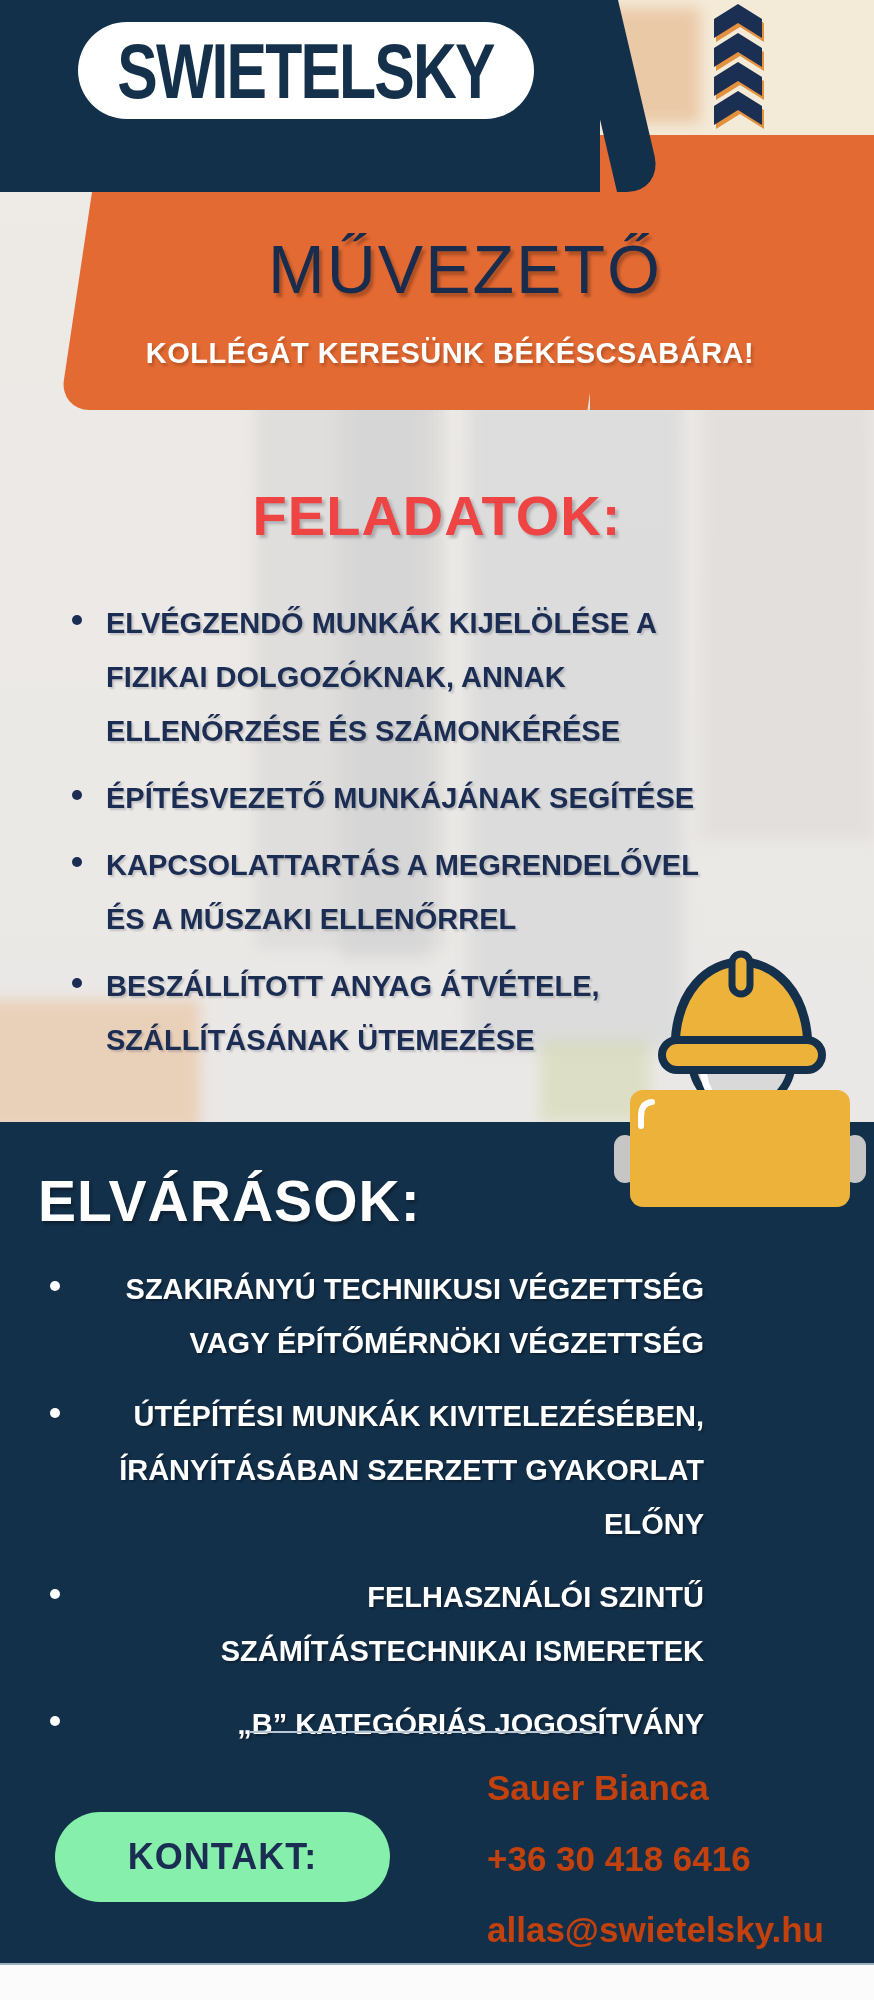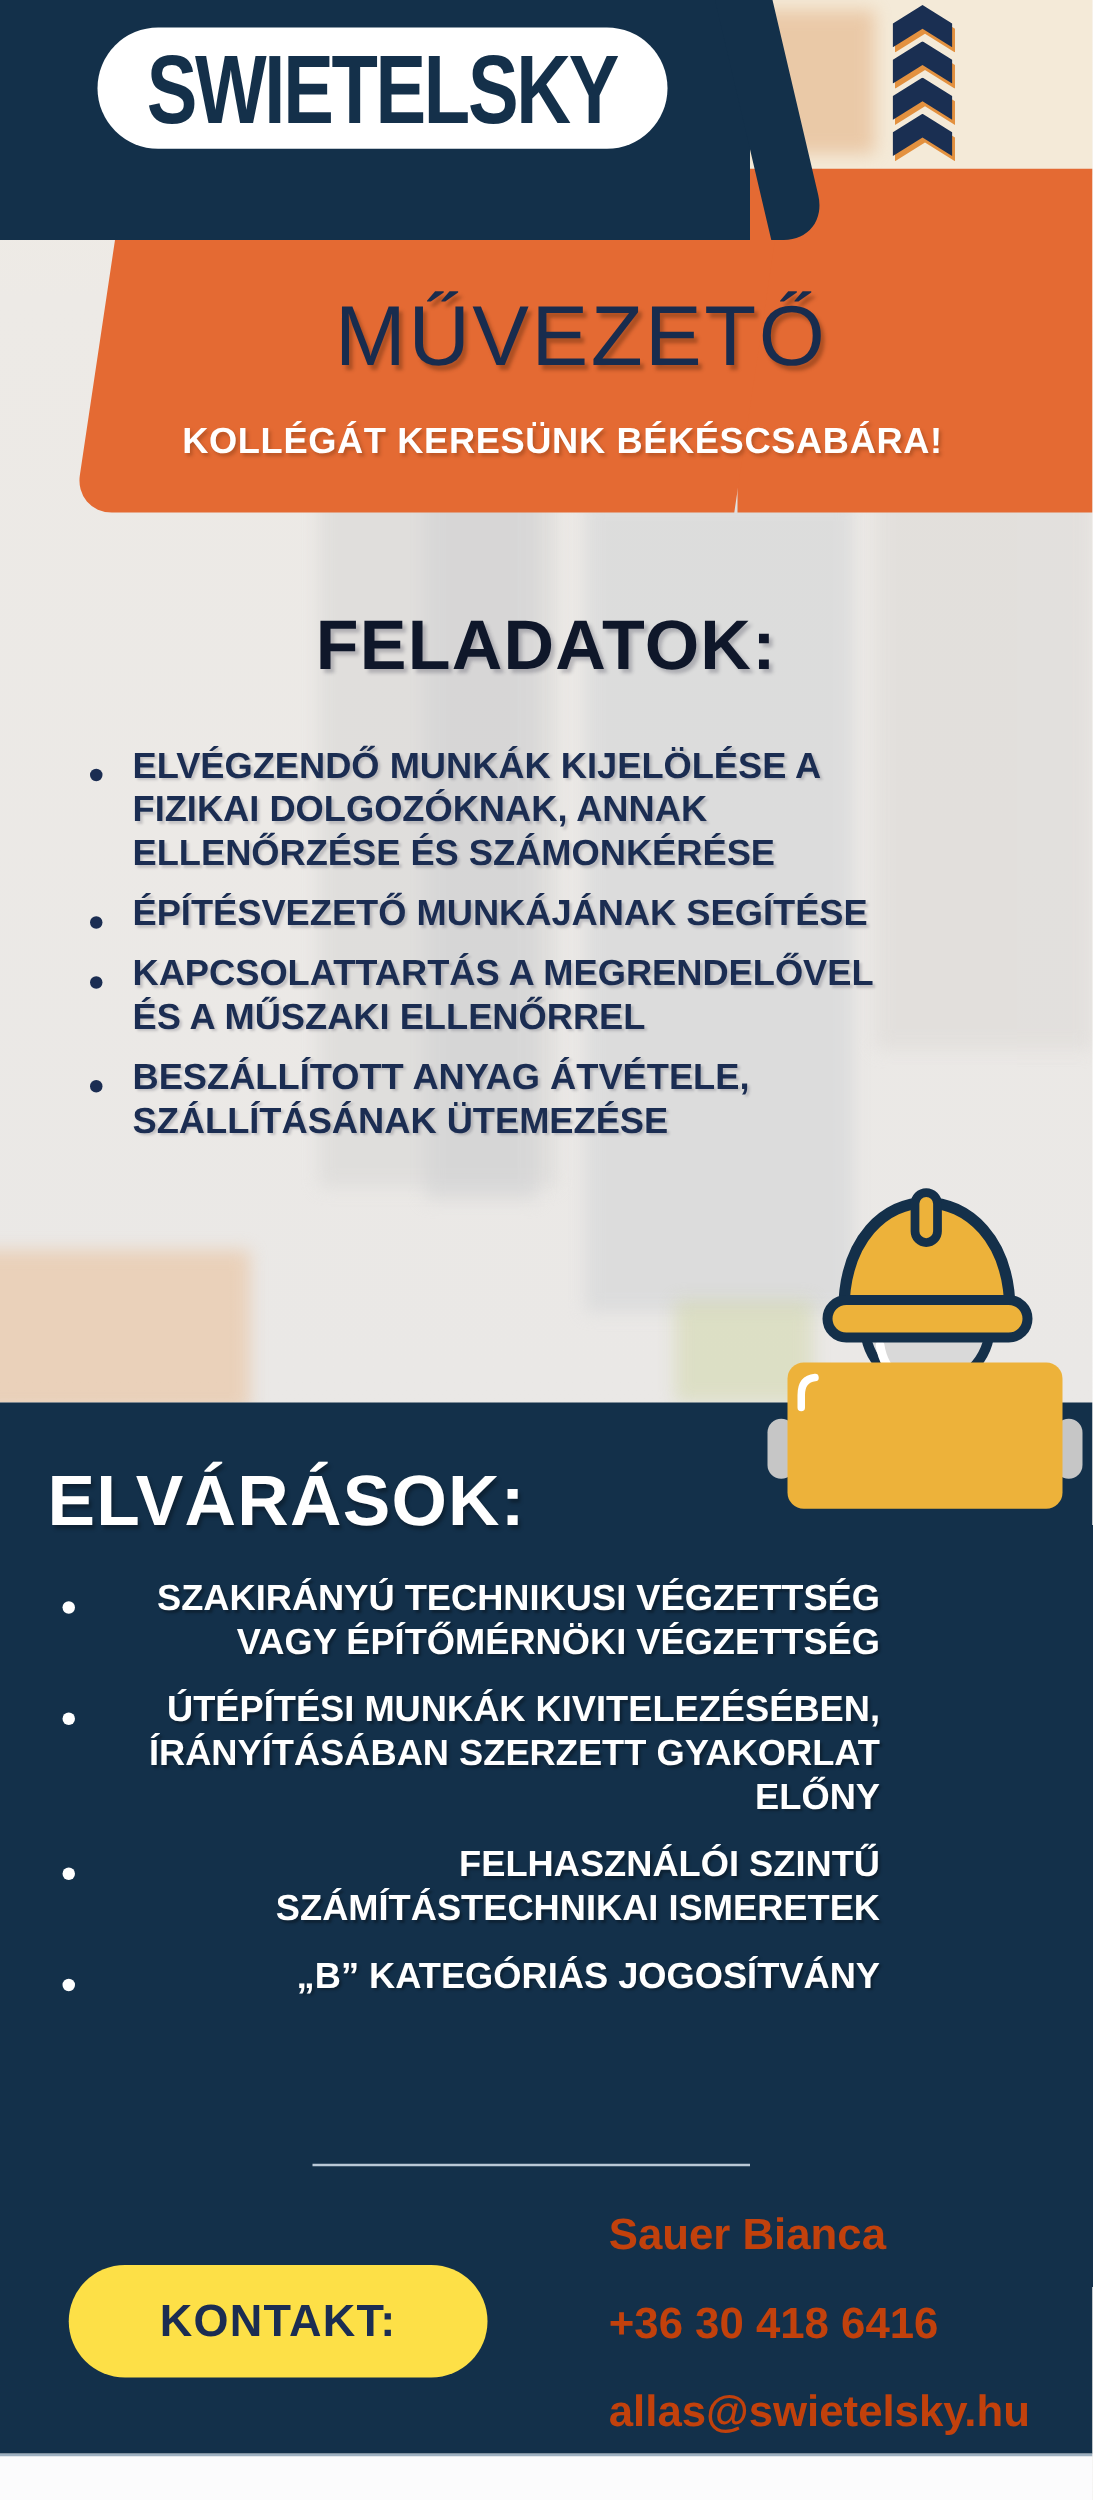--- a/index.html
+++ b/index.html
@@ -40,39 +40,39 @@
   .chev.main{background:#1a2f52;}
   
   .hero-title{position:absolute;left:70px;top:230px;width:790px;text-align:center;z-index:5;
     font-weight:normal;font-size:68px;color:#182c4e;letter-spacing:2px;
     text-shadow:3px 4px 3px rgba(70,30,5,.35);}
   .hero-sub{position:absolute;left:40px;top:337px;width:820px;text-align:center;z-index:5;
     font-weight:bold;font-size:29px;color:#ffffff;letter-spacing:.5px;
     text-shadow:2px 3px 3px rgba(70,30,5,.28);}
   
   .tasks-heading{position:absolute;left:0;top:483px;width:874px;text-align:center;z-index:5;
-    font-weight:bold;font-size:56px;color:#0f172a;letter-spacing:1px;
+    font-weight:bold;font-size:56px;color:#ef4444;letter-spacing:1px;
     text-shadow:3px 3px 3px rgba(40,40,60,.25);}
   .list{position:absolute;z-index:5;margin:0;padding:0;list-style:none;}
   .tasks-list{left:70px;top:596px;width:640px;}
-  .list li{position:relative;padding-left:36px;font-weight:bold;font-size:29px;line-height:35px;
+  .list li{position:relative;padding-left:36px;font-weight:bold;font-size:29px;line-height:54px;
     margin-bottom:13px;}
   .tasks-list li{color:#1b2d52;width:600px;text-shadow:2px 2px 2px rgba(40,40,60,.2);}
   .list li::before{content:"";position:absolute;left:2px;top:19px;width:10px;height:10px;border-radius:50%;}
   .tasks-list li::before{background:#1b2d52;}
   
   .dark-section{position:absolute;left:0;top:1122px;width:874px;height:841px;background:#13304a;z-index:10;}
   .req-heading{position:absolute;left:38px;top:1168px;z-index:11;font-weight:bold;font-size:57px;
     color:#ffffff;letter-spacing:1px;text-shadow:2px 3px 3px rgba(0,0,0,.3);}
   .req-list{left:48px;top:1262px;width:660px;z-index:11;text-align:right;}
   .req-list li{color:#ffffff;width:620px;margin-bottom:19px;text-shadow:2px 2px 2px rgba(0,0,0,.3);}
   .req-list li::before{background:#ffffff;}
   .divider{position:absolute;left:250px;top:1731px;width:350px;height:2px;background:#b9c8d6;z-index:11;}
   
-  .kontakt-btn{position:absolute;left:55px;top:1812px;width:335px;height:90px;background:#fde047;
+  .kontakt-btn{position:absolute;left:55px;top:1812px;width:335px;height:90px;background:#86efac;
     border-radius:46px;z-index:11;display:flex;align-items:center;justify-content:center;border:none;cursor:pointer;}
   .kontakt-label{font-weight:bold;font-size:36px;color:#1b2d52;letter-spacing:1px;}
   .contact-info{position:absolute;left:487px;top:1768px;z-index:11;color:#c2410c;font-weight:bold;}
   .contact-name{font-size:35px;margin-bottom:31px;}
   .contact-phone{font-size:35px;margin-bottom:31px;}
   .contact-email{font-size:35px;}
   
   .bottom-strip{position:absolute;left:0;top:1963px;width:874px;height:37px;background:#fbfbfc;
     border-top:2px solid #9db0c0;z-index:12;}
   

